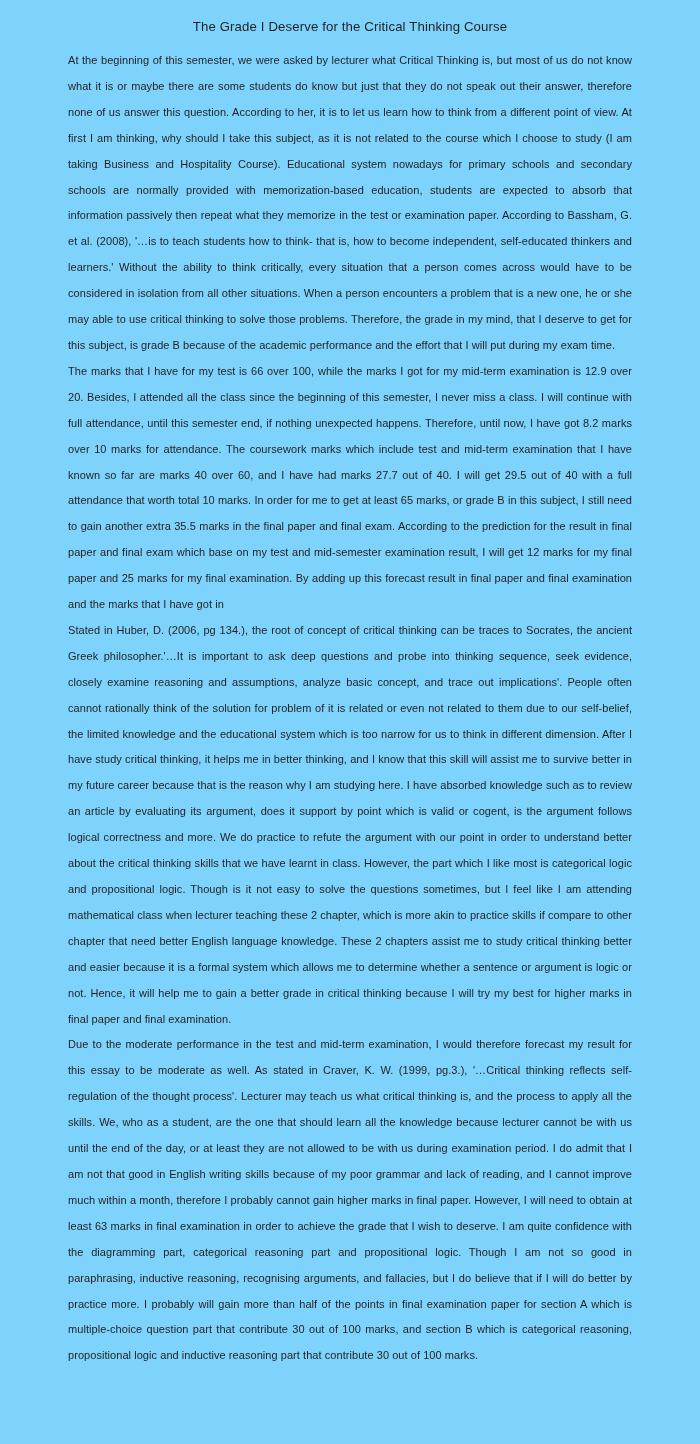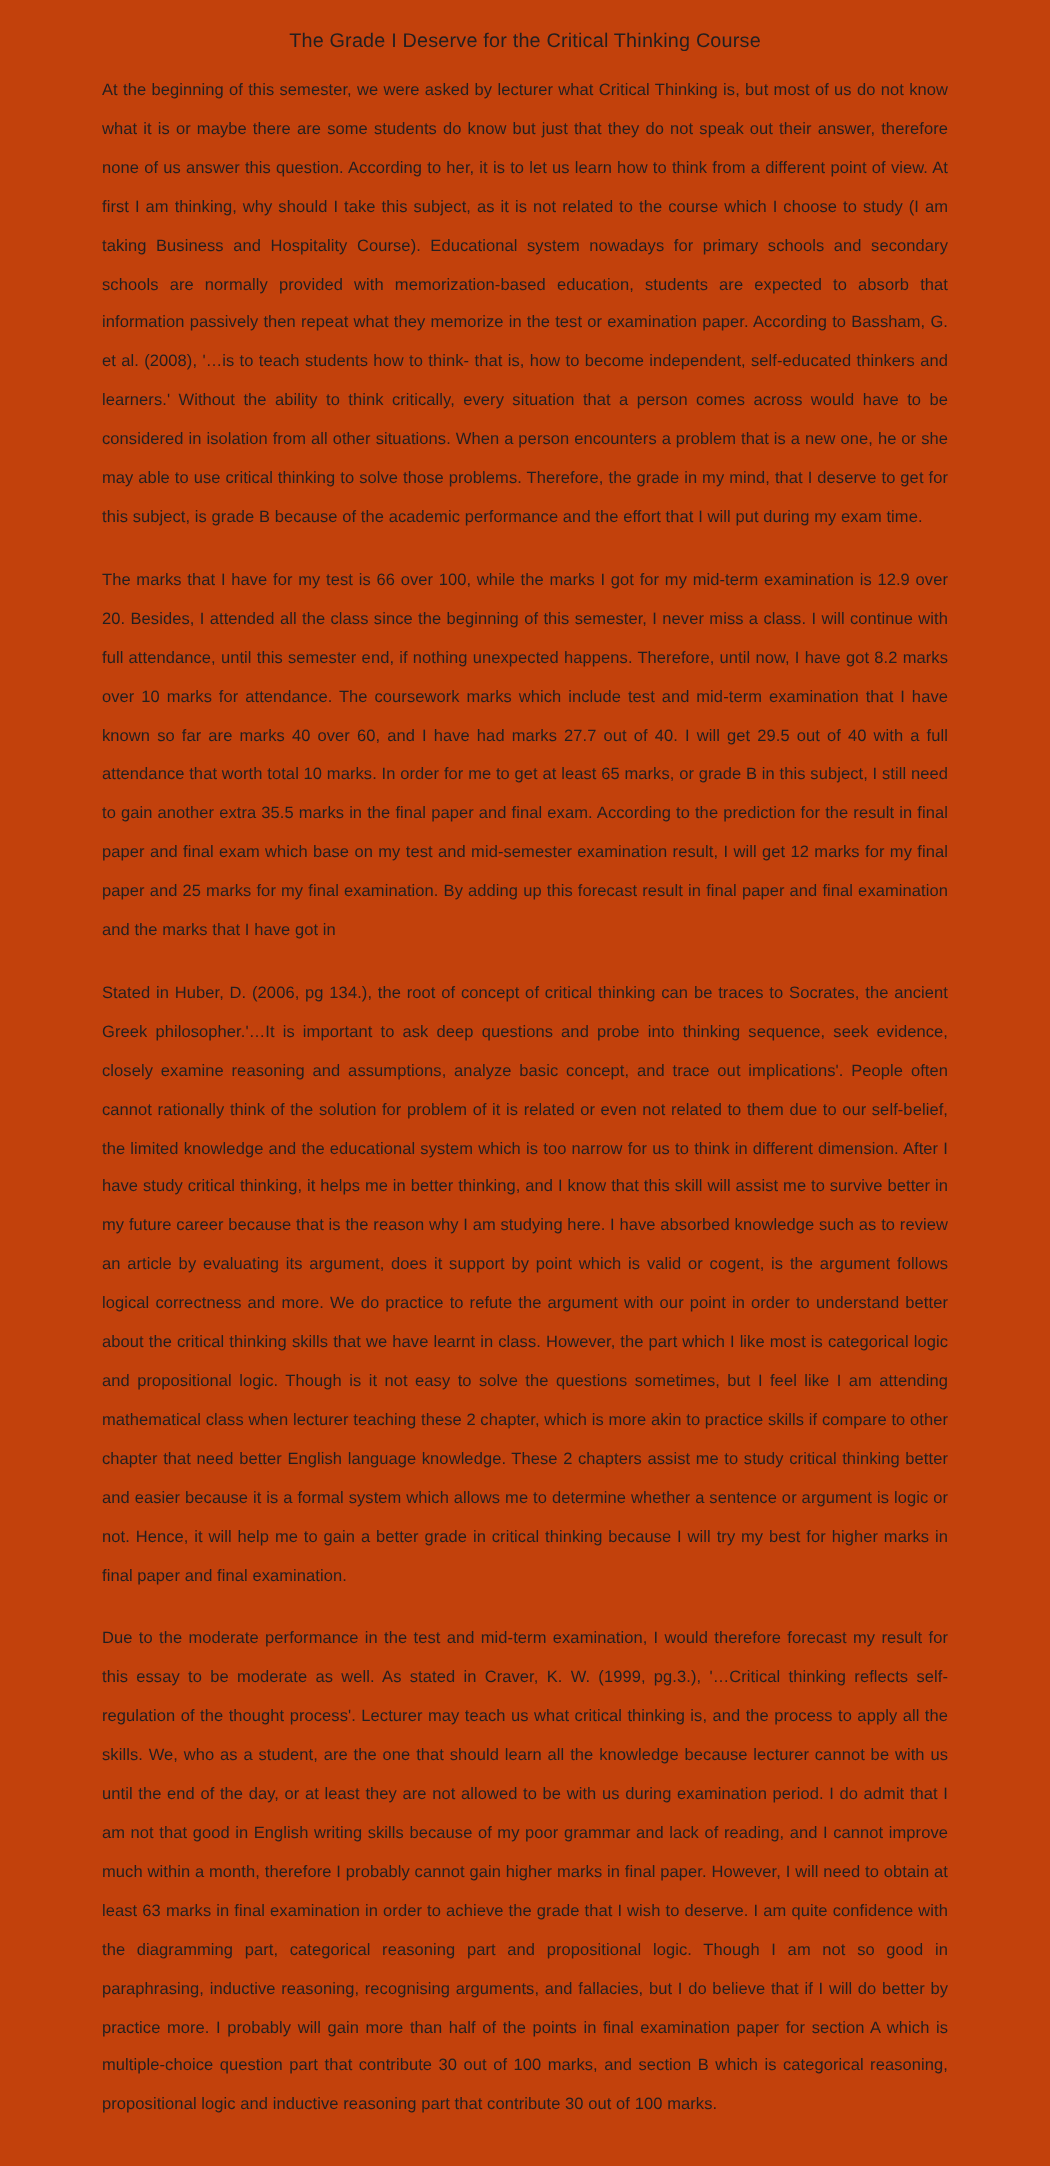--- a/index.html
+++ b/index.html
@@ -10,21 +10,21 @@
   }
   body {
     font-family: "Liberation Sans", sans-serif;
     color: #231f20;
   }
   .page {
     position: relative;
     width: 700px;
     height: 1444px;
     margin: 0;
-    background: #c2410c;
+    background: #7dd3fc;
     overflow: hidden;
     box-sizing: border-box;
   }
   .doc-title {
     position: absolute;
     top: 18px;
     left: 0;
     width: 700px;
     text-align: center;
     font-size: 13.2px;
@@ -40,21 +40,21 @@
   .para {
     font-size: 11px;
     line-height: 25.9px;
     text-align: justify;
     text-justify: inter-word;
     color: #231f20;
     margin: 0;
     letter-spacing: 0.005em;
   }
   .para + .para {
-    margin-top: 16px;
+    margin-top: 0;
   }
   
   .para.break-after {
     margin-top: 22px;
   }
 </style>
 </head>
 <body>
 
 <div class="page">

